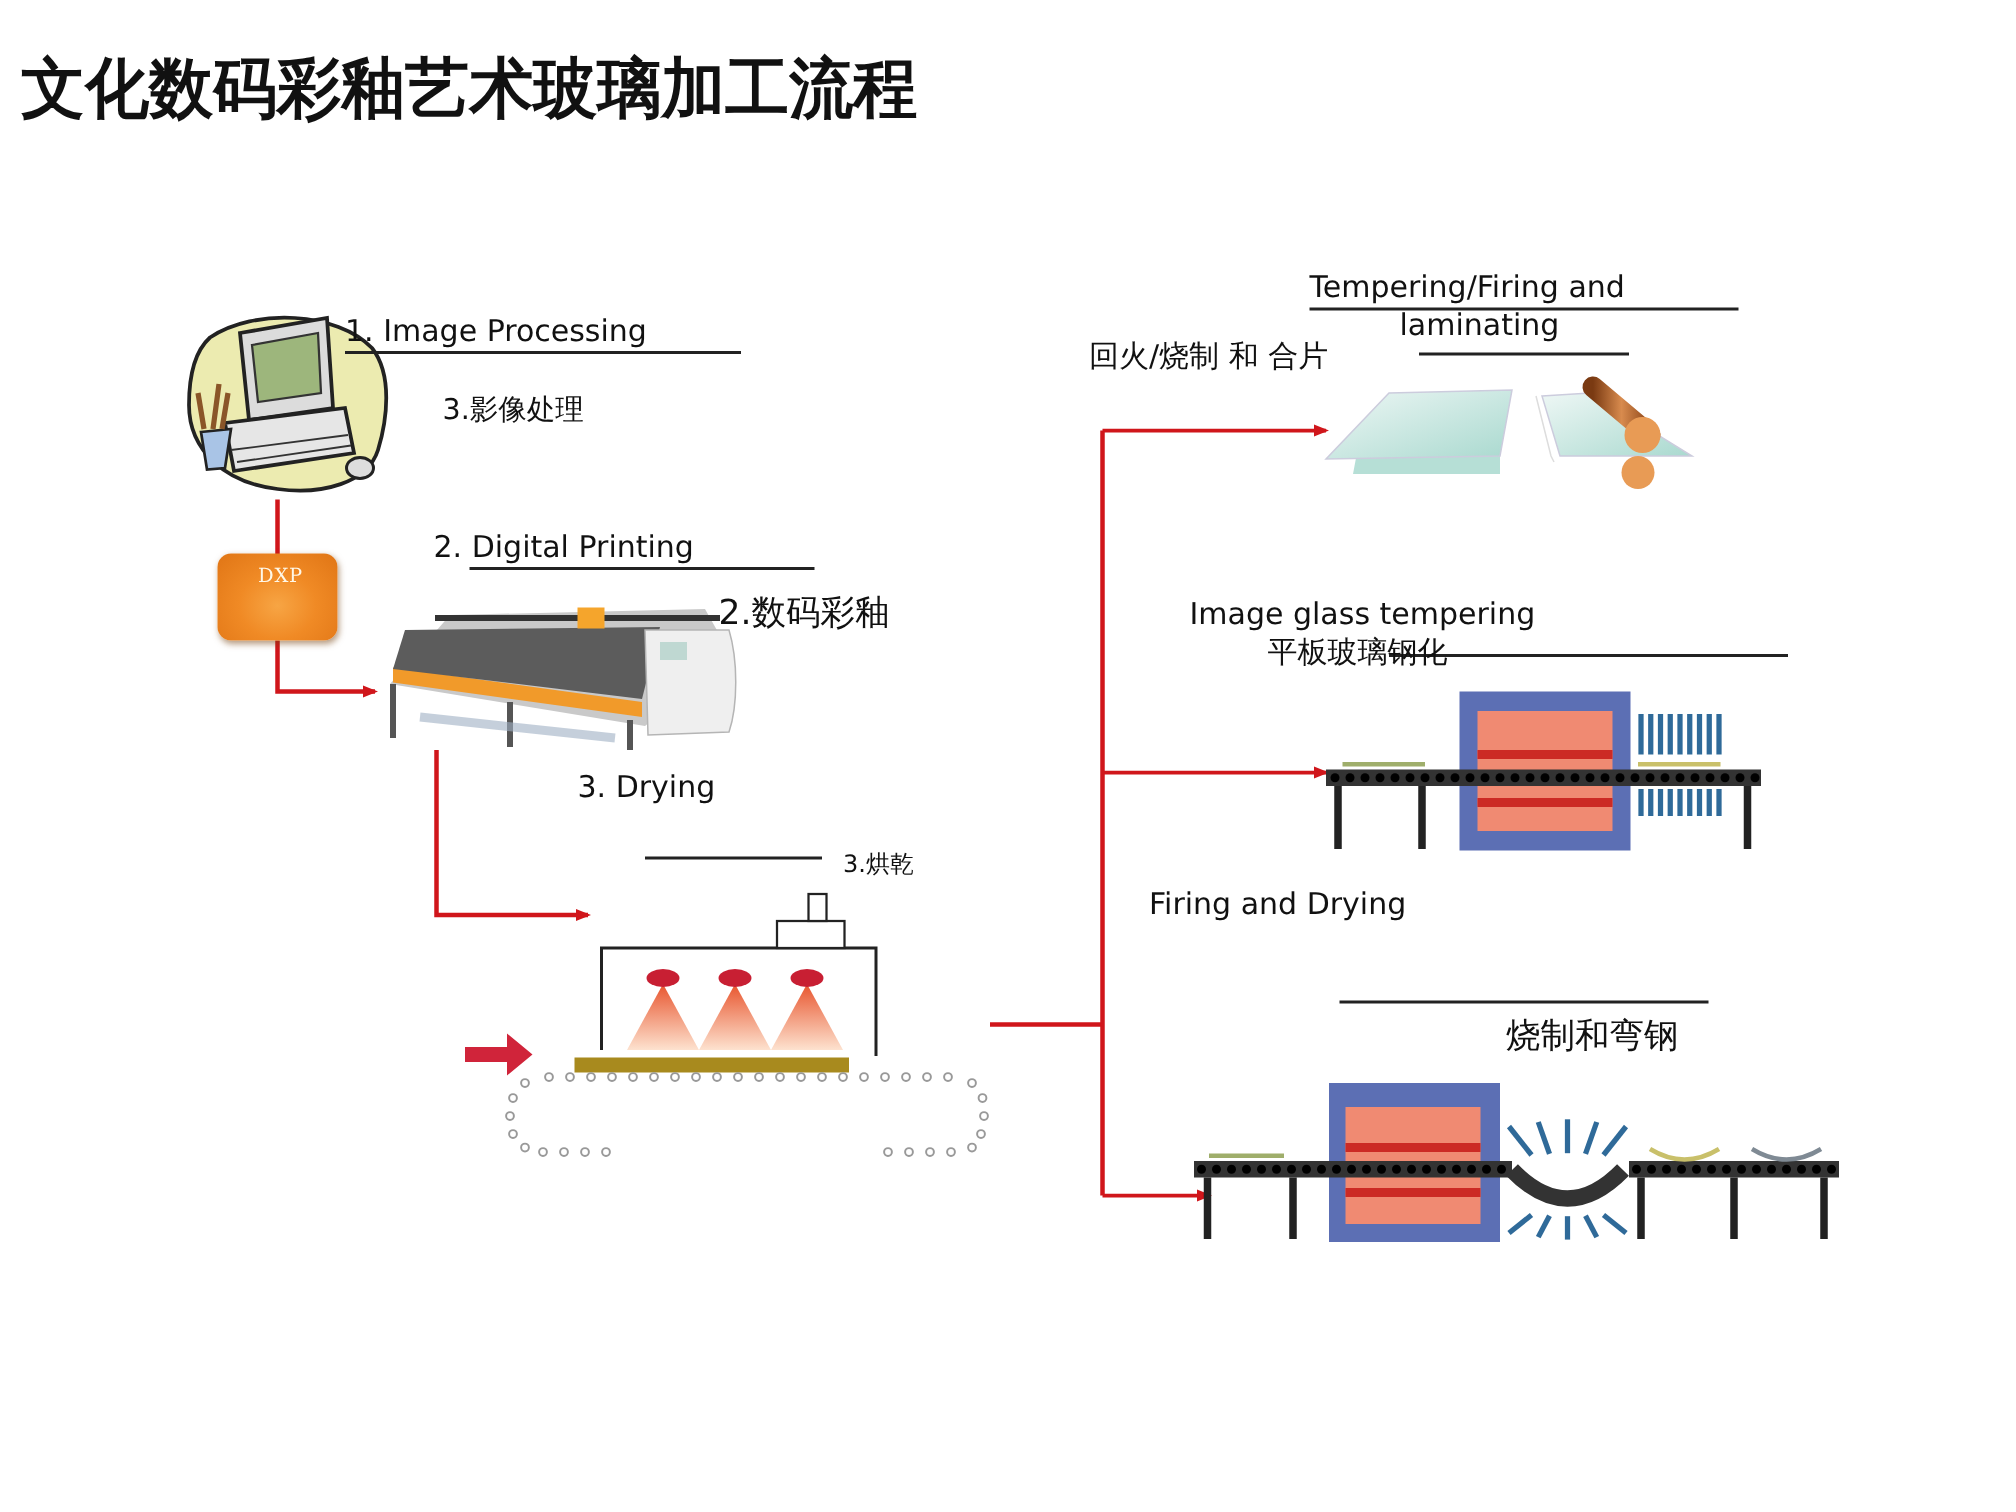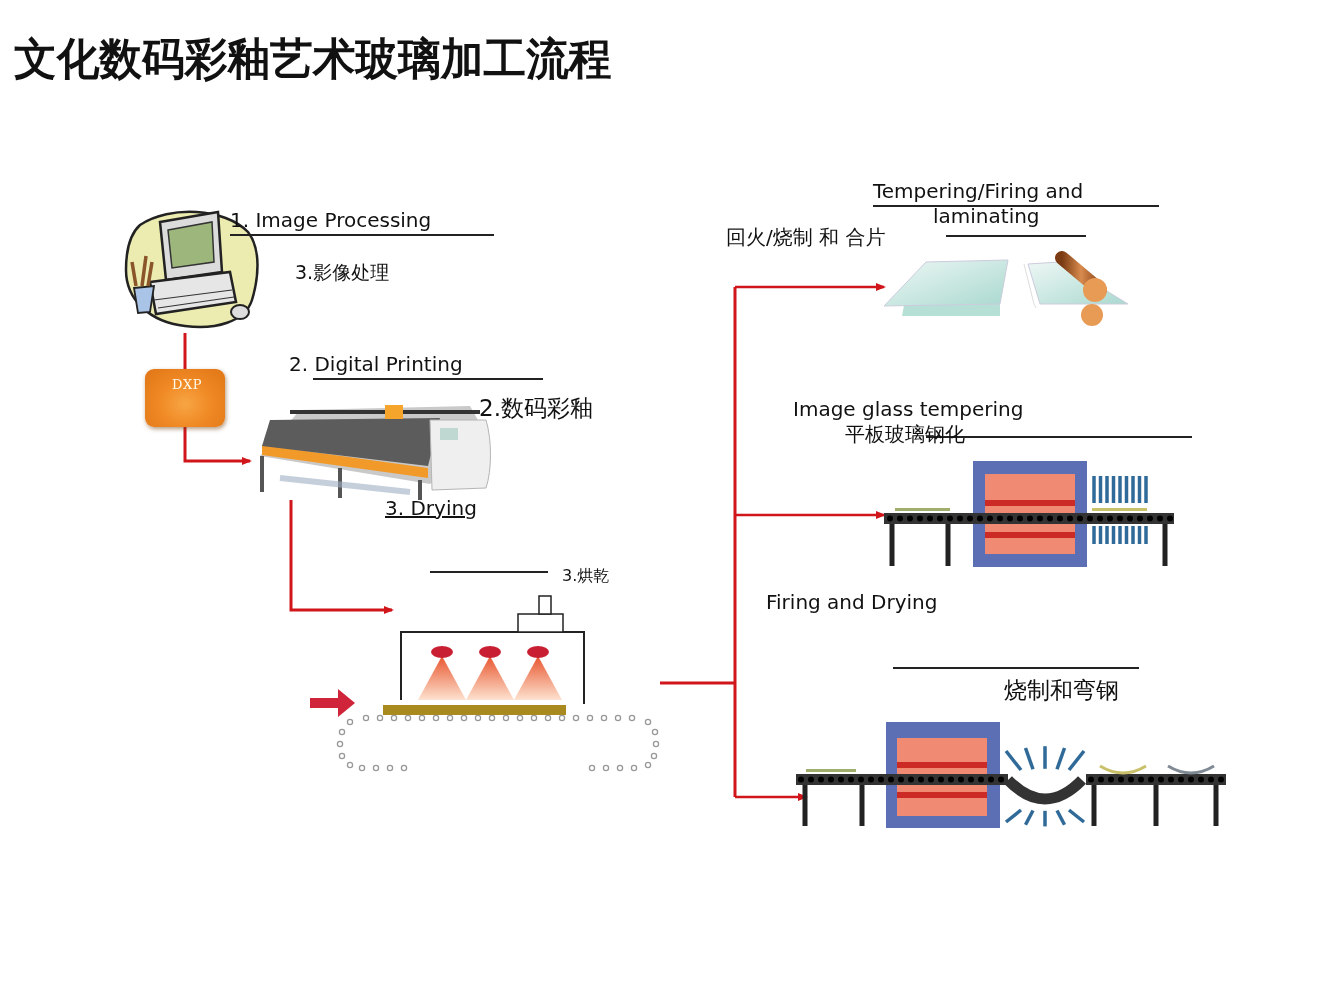--- a/index.html
+++ b/index.html
@@ -281,21 +281,21 @@
 </div>
 
 <div class="lbl en" style="left:230px; top:208px;">1. Image Processing</div>
 <div class="rule" style="left:230px; top:234px; width:264px;"></div>
 <div class="lbl zh" style="left:295px; top:260px; font-size:19px;">3.影像处理</div>
 
 <div class="lbl en" style="left:289px; top:352px;">2. Digital Printing</div>
 <div class="rule" style="left:313px; top:378px; width:230px;"></div>
 <div class="lbl zh" style="left:479px; top:393px; font-size:23px;">2.数码彩釉</div>
 
-<div class="lbl en" style="left:385px; top:496px;text-decoration:underline;">3. Drying</div>
+<div class="lbl en" style="left:385px; top:512px;">3. Drying</div>
 <div class="rule" style="left:430px; top:571px; width:118px;"></div>
 <div class="lbl zh" style="left:562px; top:566px; font-size:16px;">3.烘乾</div>
 
 <div class="lbl en" style="left:873px; top:179px;">Tempering/Firing and</div>
 <div class="rule" style="left:873px; top:205px; width:286px;"></div>
 <div class="lbl en" style="left:933px; top:204px;">laminating</div>
 <div class="rule" style="left:946px; top:235px; width:140px;"></div>
 <div class="lbl zh" style="left:726px; top:224px; font-size:20px;">回火/烧制 和 合片</div>
 
 <div class="lbl en" style="left:793px; top:397px;">Image glass tempering</div>

